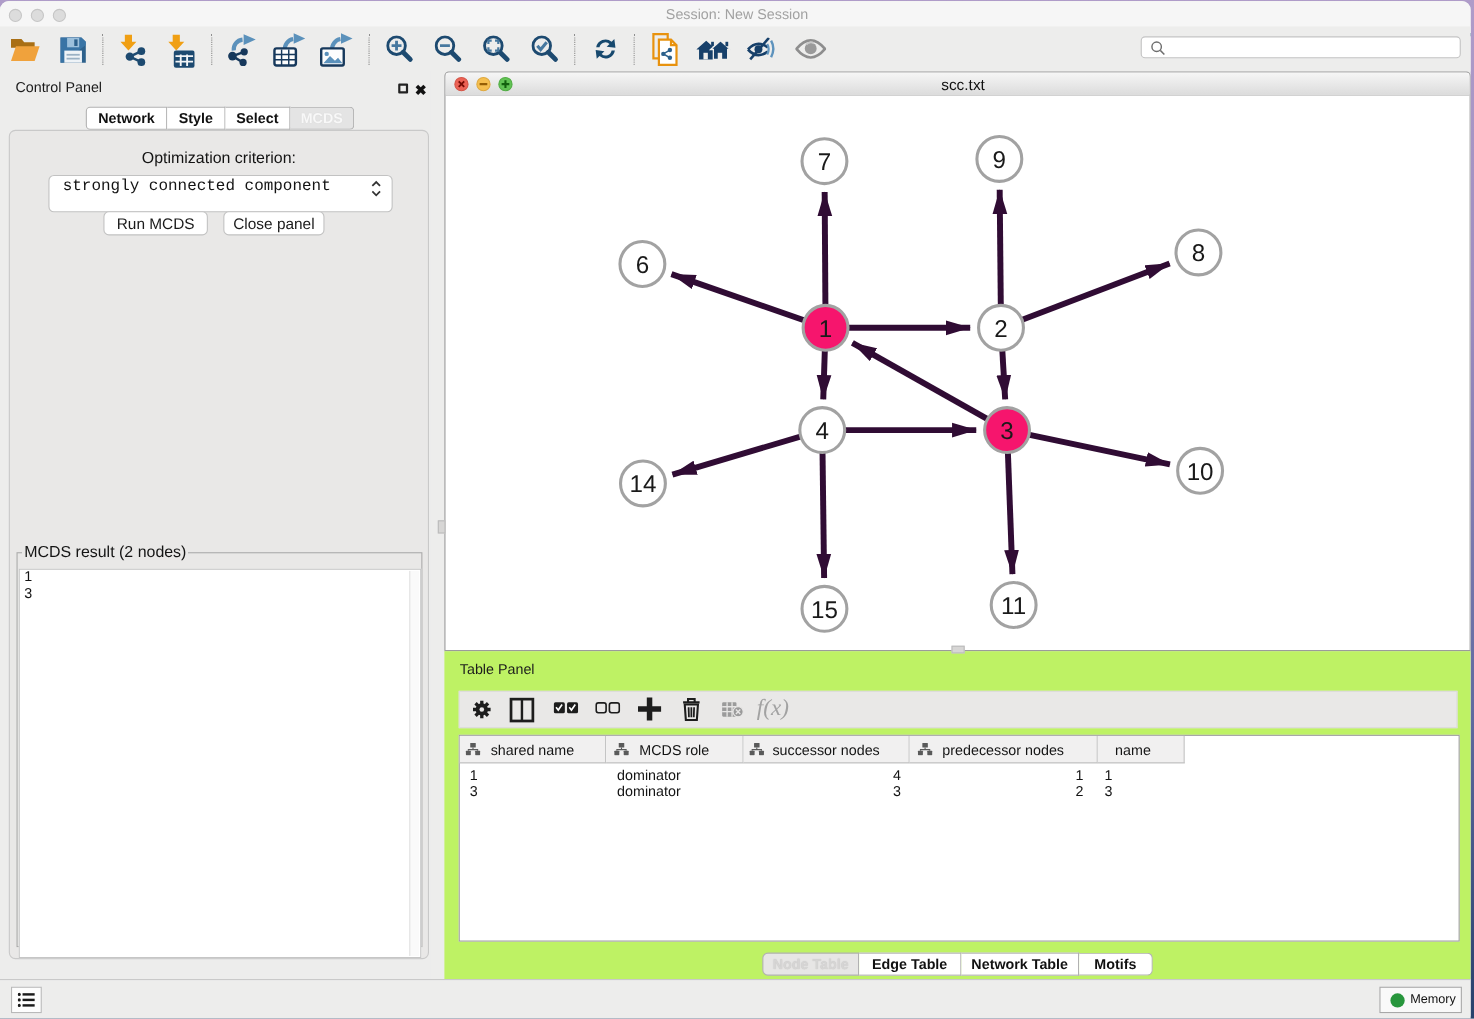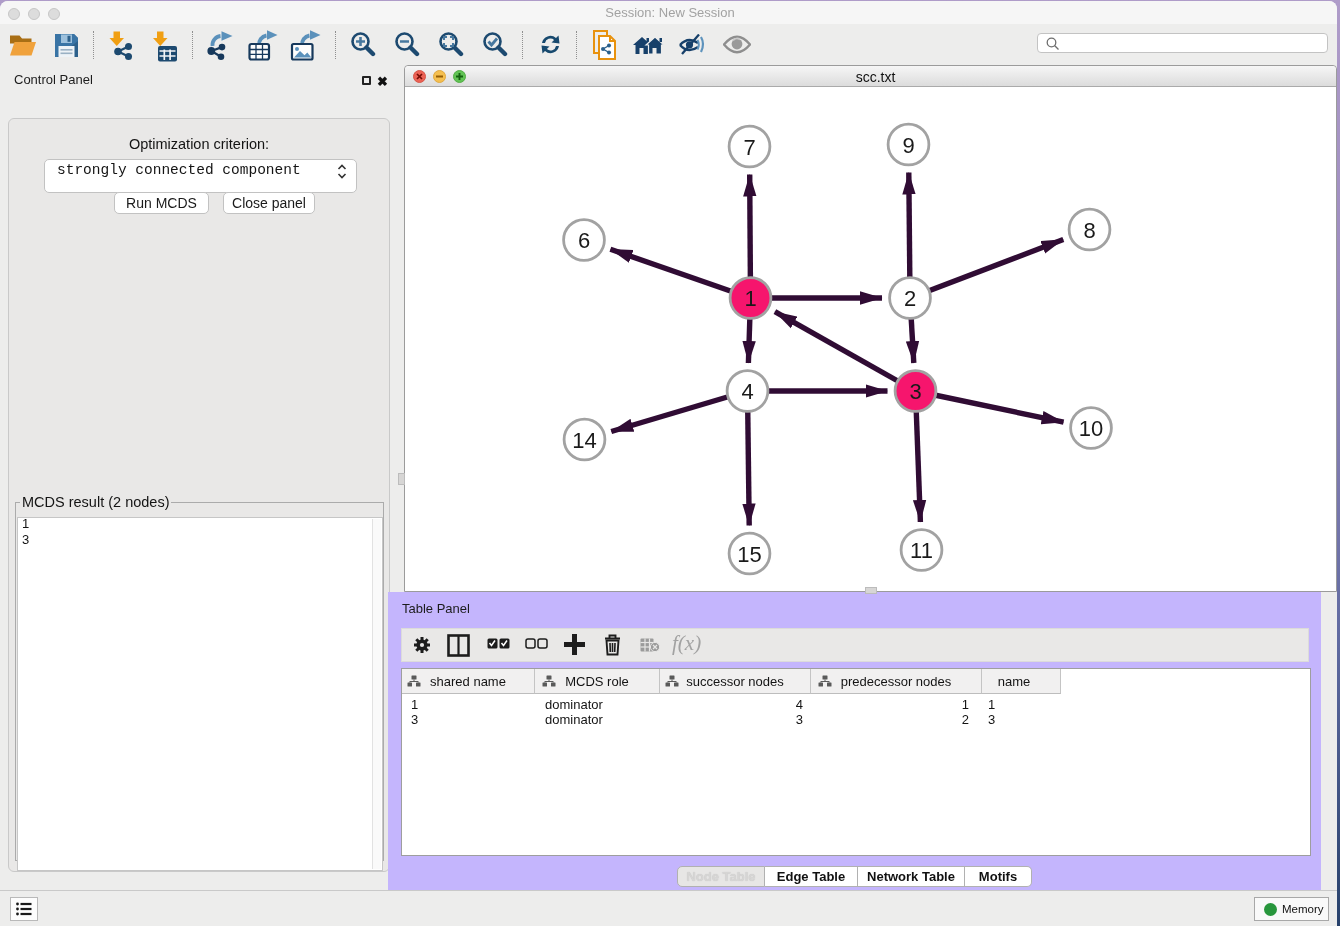--- a/index.html
+++ b/index.html
@@ -26,31 +26,31 @@
 #cpanel { position:absolute; left:0; top:64px; width:391px; height:826px; background:#ededec; }
 .ptitle { font-size:13px; color:#1c1c1c; }
 .floatico { position:absolute; width:9px; height:9px; border:2px solid #222; border-radius:1px; }
 .closeico { position:absolute; font-size:13px; font-weight:bold; color:#111; line-height:11px; }
 .tabrow { position:absolute; display:flex; }
 .tab { font-size:13px; font-weight:bold; color:#111; background:#fff; border:1px solid #b3b3b3;
   text-align:center; line-height:19px; height:21px; }
 #cpcontent { position:absolute; left:8px; top:53px; width:382px; height:754px;
   background:#e9e8e7; border:1px solid #c9c9c9; border-radius:6px; }
 .btn { position:absolute; background:#fff; border:1px solid #c2c2c2; border-radius:5px;
-  font-size:14px; color:#1a1a1a; text-align:center; line-height:20px; height:22px;margin-left:20px; }
+  font-size:14px; color:#1a1a1a; text-align:center; line-height:20px; height:22px; }
 
 #netwin { position:absolute; left:404px; top:64px; width:933px; height:527px;
   border:1px solid #9b9b9b; border-radius:4px 4px 0 0; background:#fff; }
 #nettitle { position:absolute; left:0; top:0; width:100%; height:21px;
   background:linear-gradient(#f6f6f6,#dcdcdc); border-bottom:1px solid #aaa;
   border-radius:4px 4px 0 0; }
 .light { position:absolute; top:4px; width:13px; height:13px; border-radius:50%; }
 .light svg { display:block; margin:0 auto; }
 
-#tpanel { position:absolute; left:388px; top:591px; width:933px; height:298px; background:#c4b5fd; }
+#tpanel { position:absolute; left:404px; top:591px; width:933px; height:298px; background:#bef264; }
 #ttoolbar { position:absolute; left:13px; top:36px; width:908px; height:34px;
   background:#e9e8e7; border:1px solid #dcdbda; }
 #ttable { position:absolute; left:13px; top:76px; width:910px; height:188px;
   background:#fff; border:1px solid #9e9e9e; }
 .hcell { position:absolute; top:0; height:25px; background:#f1f0f0;
   border-right:1px solid #c4c4c4; border-bottom:1px solid #bdbdbd;
   font-size:13px; color:#141414; text-align:center; line-height:25px; }
 .tcell { position:absolute; font-size:13px; color:#141414; height:15px; line-height:15px; }
 .btab { font-size:13px; font-weight:bold; border:1px solid #b1b1b1; background:#fff;
   color:#111; text-align:center; line-height:19px; height:21px; }
@@ -231,20 +231,26 @@
       </svg>
     </div>
   </div>
 
   <div id="splitgrip" style="position:absolute;left:398px;top:472px;width:7px;height:12px;background:#d7d6d5;border:1px solid #bcbcbc;z-index:5;"></div>
   <div id="splitgrip2" style="position:absolute;left:865px;top:586px;width:12px;height:7px;background:#d7d6d5;border:1px solid #bcbcbc;z-index:5;"></div>
   <div id="cpanel">
     <div class="ptitle" style="position:absolute;left:14px;top:7px;">Control Panel</div>
     <div class="floatico" style="left:362px;top:11px;"></div>
     <div class="closeico" style="left:377px;top:11px;">✖</div>
+    <div class="tabrow" style="left:78px;top:32px;">
+      <div class="tab" style="width:74px;border-radius:4px 0 0 4px;">Network</div>
+      <div class="tab" style="width:53px;border-left:none;">Style</div>
+      <div class="tab" style="width:59px;border-left:none;">Select</div>
+      <div class="tab" style="width:58px;border-left:none;border-radius:0 4px 4px 0;background:#e4e4e4;color:#f8f8f8;text-shadow:0 0 1px #d0d0d0;">MCDS</div>
+    </div>
     <div id="cpcontent">
       <div style="position:absolute;left:0;top:17px;width:100%;text-align:center;font-size:14.5px;color:#141414;">Optimization criterion:</div>
       <div id="dropdown" style="position:absolute;left:35px;top:40px;width:313px;height:34px;background:#fff;border:1px solid #c2c2c2;border-radius:5px;font-family:Liberation Mono, monospace;">
         <div style="position:absolute;left:12px;top:2px;font-size:14.5px;color:#141414;">strongly connected component</div>
         <svg style="position:absolute;right:8px;top:3px;" width="12" height="17" viewBox="0 0 12 17">
           <path d="M2.5 6 L6 2.5 L9.5 6" fill="none" stroke="#333" stroke-width="1.6"></path>
           <path d="M2.5 11 L6 14.5 L9.5 11" fill="none" stroke="#333" stroke-width="1.6"></path>
         </svg>
       </div>
       <div class="btn" style="left:85px;top:73px;width:95px;">Run MCDS</div>

